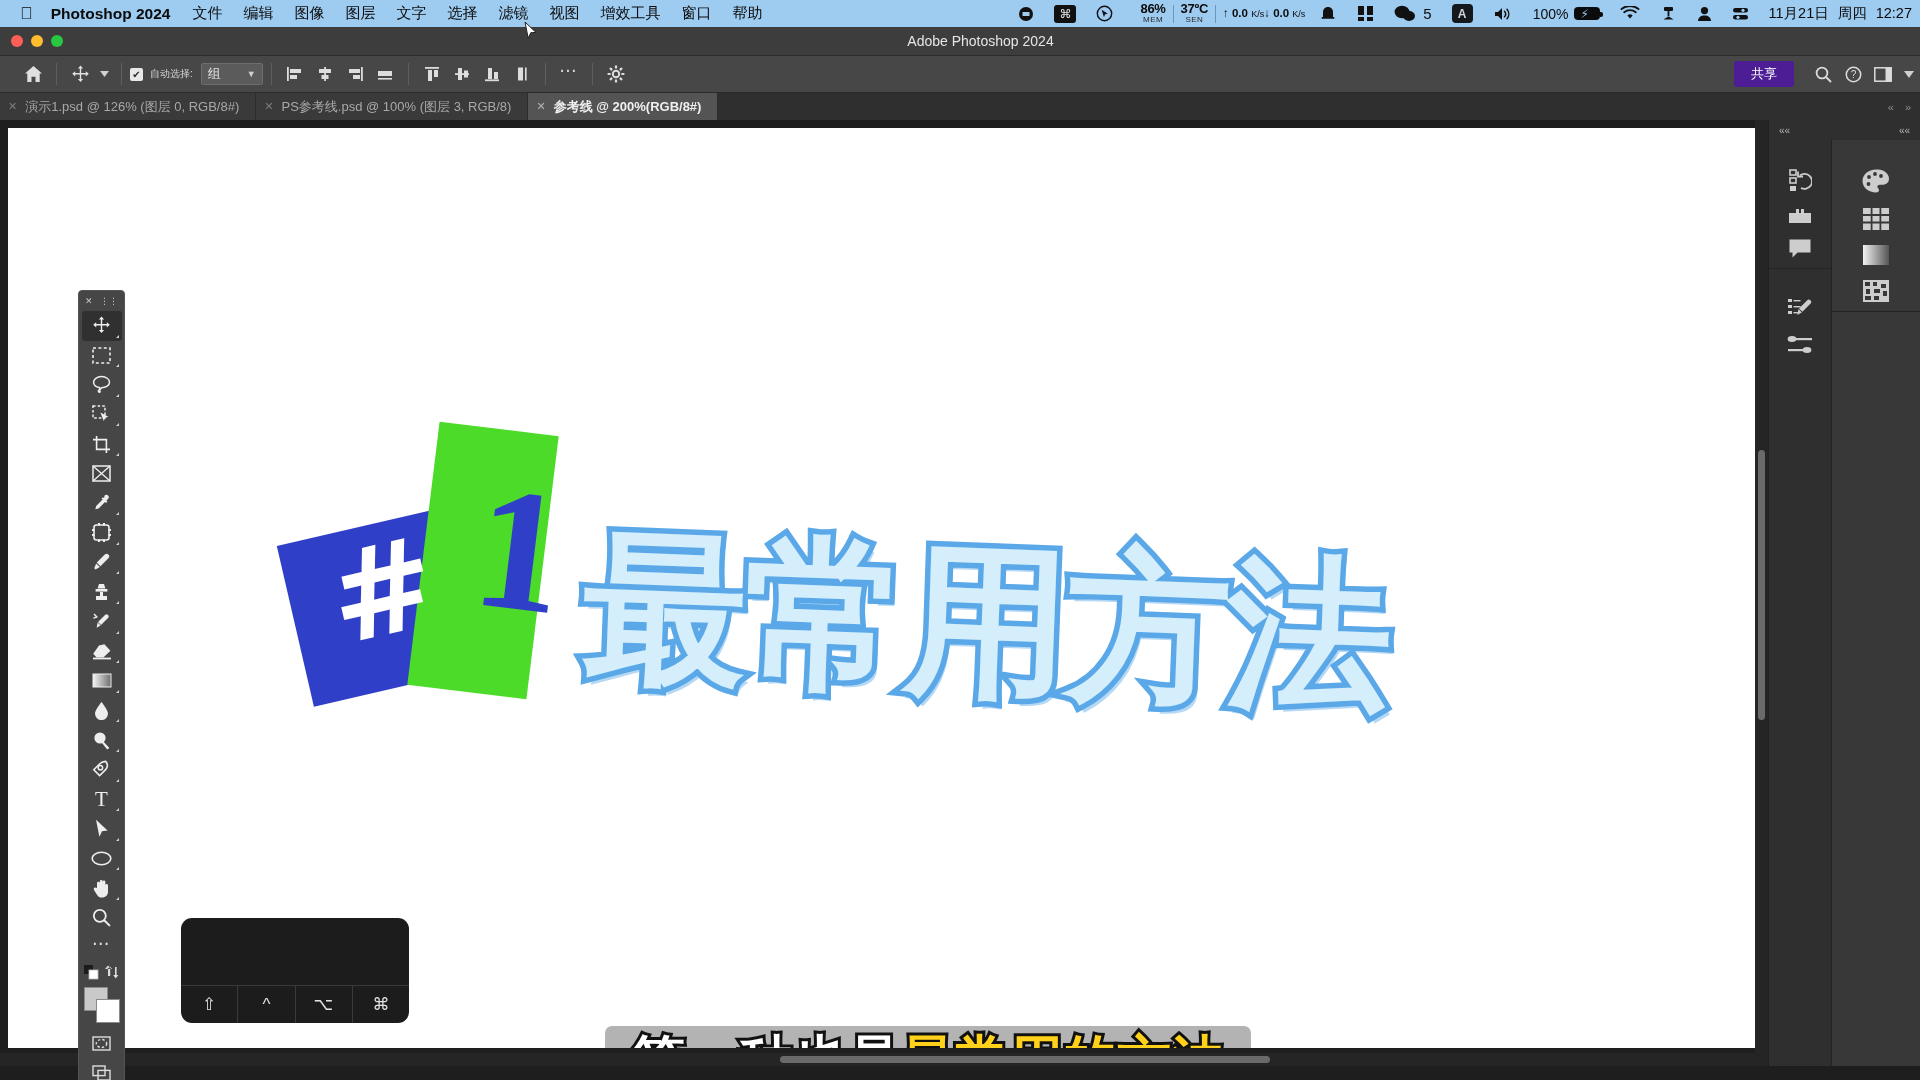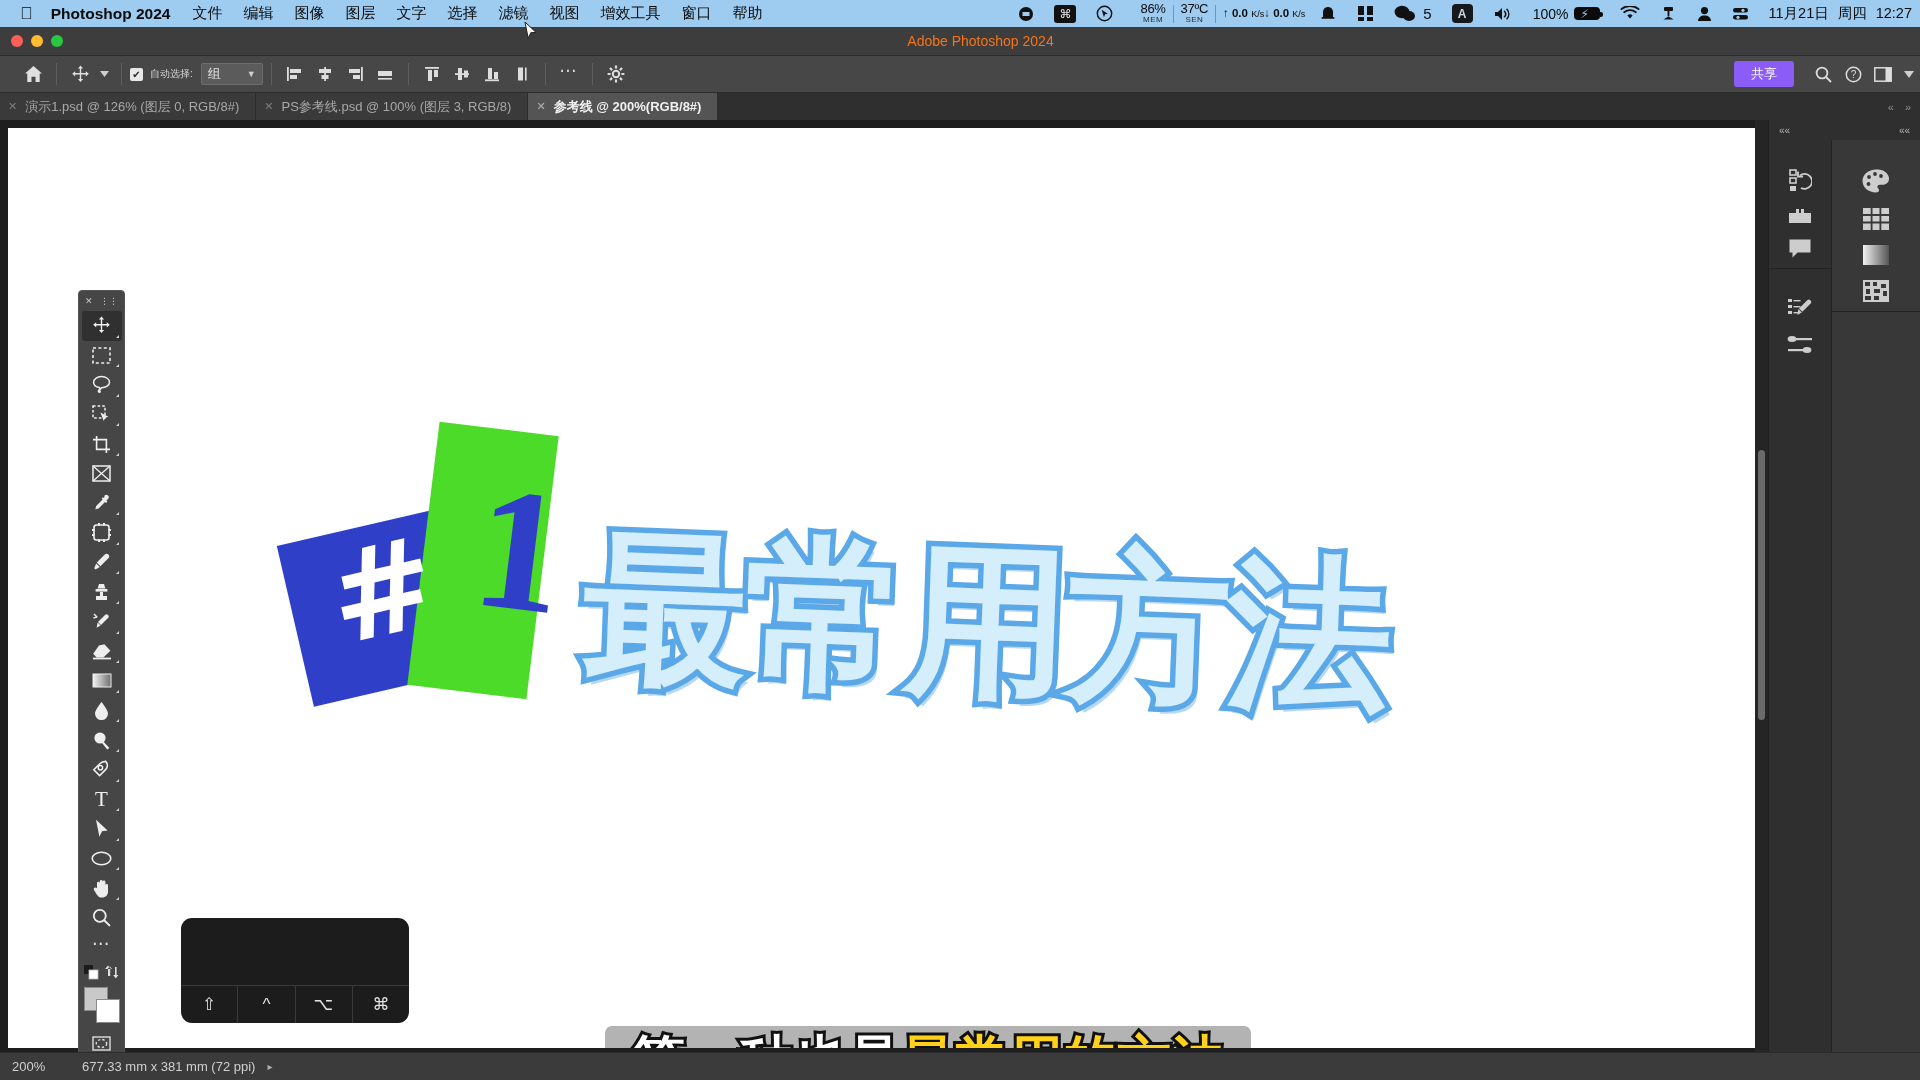--- a/index.html
+++ b/index.html
@@ -19,21 +19,21 @@
   }
   #menubar .apple { margin-left: 20px; margin-right: 18px; font-size: 17px; line-height: 1; }
   #menubar .appname { font-weight: bold; font-size: 15.5px; margin-right: 22px; }
   #menubar .mitem { margin-right: 21px; font-size: 15px; white-space: nowrap; }
   #menubar .spacer { flex: 1; }
   .tray { display: flex; align-items: center; }
   .tray > * { margin-left: 0; }
   .tray-ico { margin-right: 20px; display: flex; align-items: center; justify-content: center; }
   .sysmon { display: flex; align-items: center; margin-right: 14px; font-size: 11px; }
   .sysmon .col { text-align: center; line-height: 1.05; padding: 0 7px; }
-  .sysmon .big { font-size: 13px; font-weight: normal; letter-spacing: -0.3px; }
+  .sysmon .big { font-size: 13px; font-weight: bold; letter-spacing: -0.3px; }
   .sysmon .sml { font-size: 8px; letter-spacing: 0.4px; color: #2a2a2a; }
   .sysmon .divider { width: 1px; height: 18px; background: #4a6a86; opacity: .55; }
   .net { display: flex; font-size: 11px; line-height: 1.15; padding-left: 7px; }
   .net span { white-space: nowrap; font-weight: bold; font-size: 11.5px; }
   .net span i { font-style: normal; font-size: 9px; font-weight: normal; }
   .badge-a {
     background: #15181c; color: #cfd6de; font-weight: bold; font-size: 12px;
     width: 21px; height: 19px; border-radius: 4px; display: flex;
     align-items: center; justify-content: center;
   }
@@ -54,21 +54,21 @@
   #pswin { position: absolute; left: 0; top: 27px; width: 1920px; height: 1053px; background: #1e1e1e; }
 
   #titlebar {
     position: relative; height: 29px; background: #3d3d3d;
     display: flex; align-items: center; border-bottom: 1px solid #2b2b2b;
   }
   .traffic { display: flex; margin-left: 11px; }
   .traffic i { width: 12px; height: 12px; border-radius: 50%; margin-right: 8px; display: block; }
   #titlebar .title {
     position: absolute; left: 0; right: 0; text-align: center;
-    color: #f97316; font-size: 14px; pointer-events: none; padding-left: 41px;
+    color: #e5e5e5; font-size: 14px; pointer-events: none; padding-left: 41px;
   }
 
   
   #optionsbar {
     height: 37px; background: #474747; border-bottom: 1px solid #2b2b2b;
     display: flex; align-items: center; color: #d6d6d6; font-size: 13px;
   }
   .ob-sep { width: 1px; height: 22px; background: #5e5e5e; margin: 0 8px; }
   .ob-btn {
     width: 30px; height: 28px; display: flex; align-items: center; justify-content: center;
@@ -81,21 +81,21 @@
   }
   .ob-label { font-size: 10px; margin-right: 8px; }
   .ob-select {
     background: #5b5b5b; border: 1px solid #6d6d6d; border-radius: 2px;
     height: 22px; min-width: 62px; display: flex; align-items: center;
     padding: 0 6px; color: #e4e4e4; font-size: 13px; justify-content: space-between;
   }
   .ob-select .cv { font-size: 9px; opacity: .85; margin-left: 10px; }
   .ob-right { margin-left: auto; display: flex; align-items: center; }
   .share-btn {
-    background: #8b5cf6; color: #fff; font-size: 13px; border-radius: 3px;
+    background: #4c1d95; color: #fff; font-size: 13px; border-radius: 3px;
     padding: 4px 17px; margin-right: 14px;
   }
   .ob-ricon { width: 30px; display: flex; align-items: center; justify-content: center; color: #d8d8d8; }
 
   
   #tabbar { height: 27px; background: #2f2f2f; display: flex; align-items: stretch; font-size: 13px; }
   .tab {
     display: flex; align-items: center; padding: 0 16px 0 8px;
     color: #a8a8a8; background: #3a3a3a; border-right: 1px solid #2b2b2b;
     white-space: nowrap;
@@ -827,22 +827,17 @@
                     <rect x="12" y="17" width="5" height="4"></rect>
                   </g>
                 </svg>
             </span>
           </div>
         </div>
       </div>
     </div>
   </div>
 
-  <div id="statusbar">
-    <span class="zoom">200%</span>
-    <span class="dims">677.33 mm x 381 mm (72 ppi)</span>
-    <span class="arrow">▸</span>
-  </div>
 </div>
 
 <svg class="cursor-arrow" viewBox="0 0 14 20">
   <path d="M1 1l11 10.4-5.2 0.3-2.6 5.5z" fill="#fff" stroke="#222" stroke-width="1"></path>
 </svg>
 
 </body></html>

